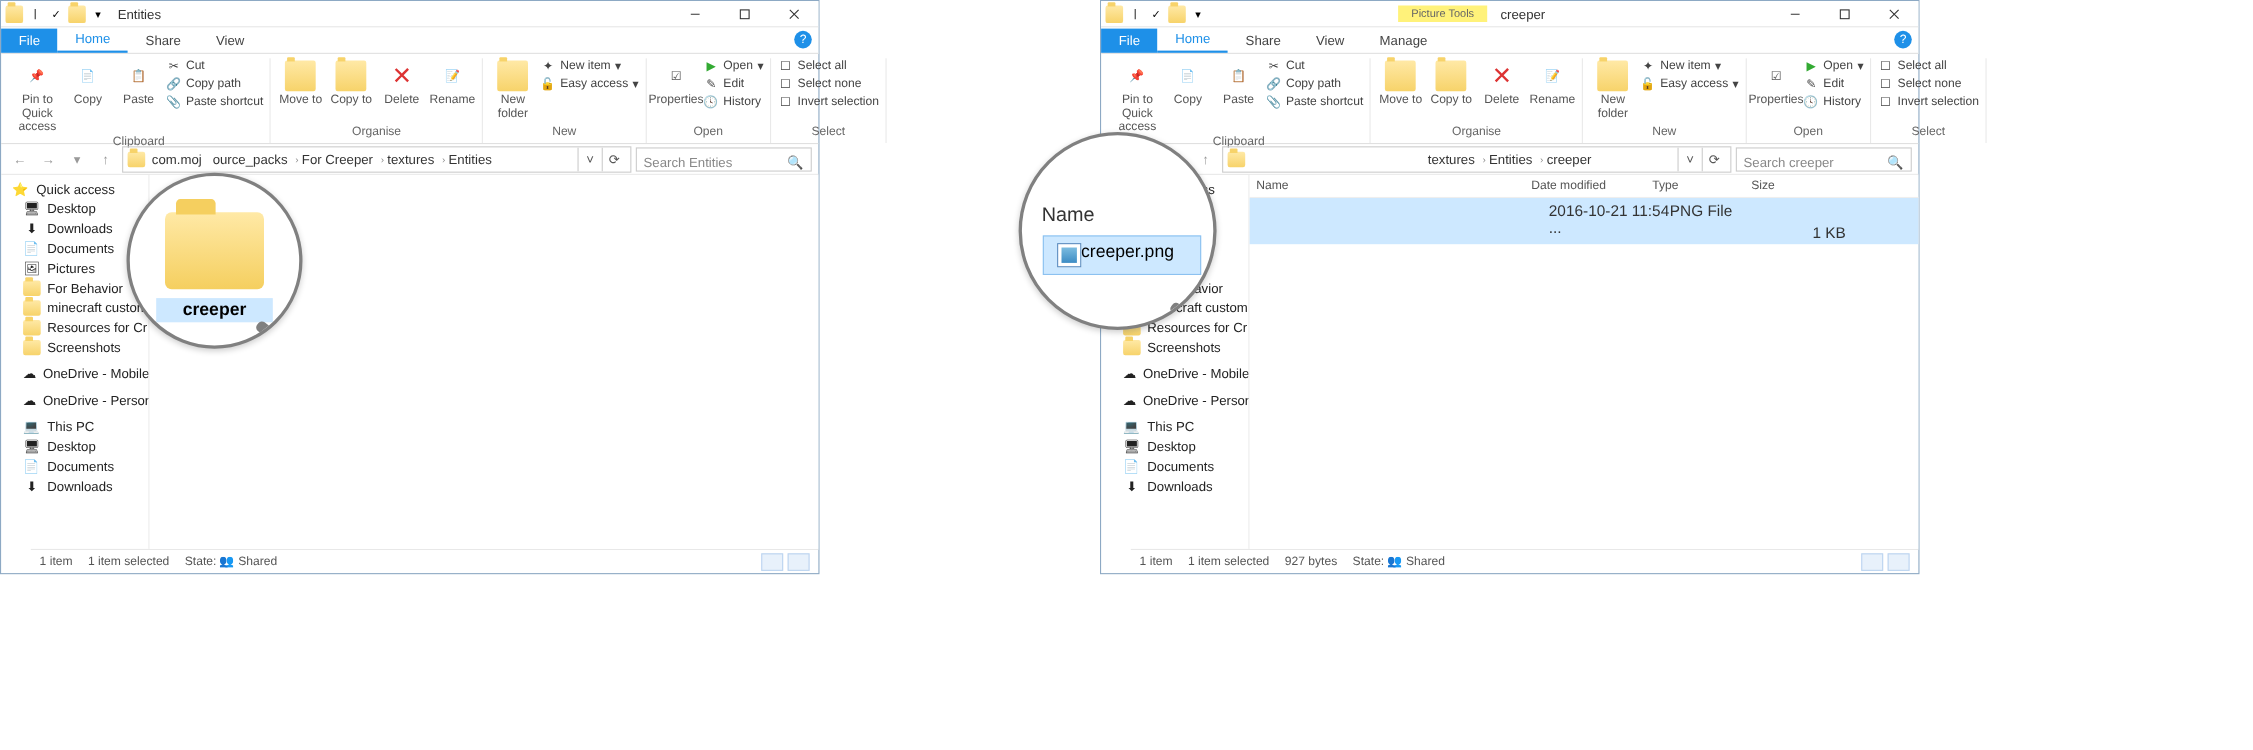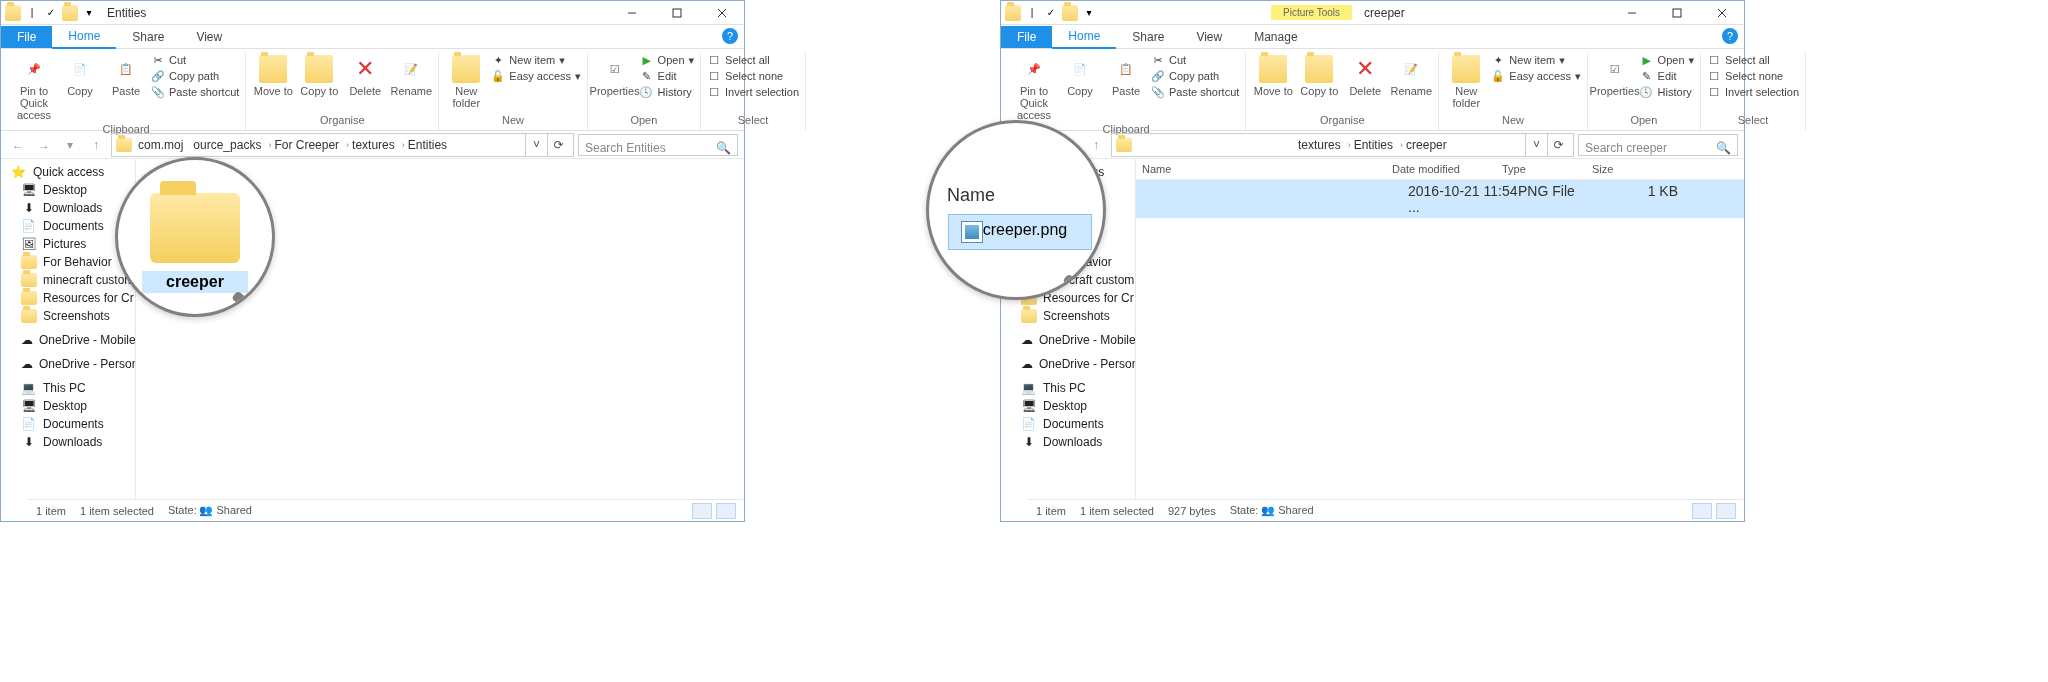--- a/index.html
+++ b/index.html
@@ -9,21 +9,21 @@
 .tb-icons { display: flex; gap: 3px; align-items: center; margin-right: 4px; }
 .tb-icons .ico { width: 16px; height: 16px; display: flex; align-items: center; justify-content: center; font-size: 10px; }
 .folder-ico { width: 16px; height: 14px; background: linear-gradient(#ffe9a6,#f7d36a); border-radius: 2px; position: relative; }
 .folder-ico::before { content:""; position:absolute; top:-3px; left:2px; width:7px; height:4px; background:#f7d36a; border-radius:1px 1px 0 0; }
 .title-text { font-size: 12px; color: #333; margin-left: 6px; }
 .context-tab { margin-left: 170px; }
 .context-tab .ct-top { background: #fff27a; color: #666; font-size: 10px; padding: 2px 12px; text-align: center; }
 .win-controls { position: absolute; right: 0; top: 0; display: flex; }
 .win-btn { width: 45px; height: 24px; display: flex; align-items: center; justify-content: center; color: #333; }
 .win-btn svg { width: 10px; height: 10px; }
-.tabs { height: 24px; display: flex; align-items: center; background: #fff; border-bottom: 1px solid #e0e0e0; position: relative; }
+.tabs { height: 24px; display: flex; align-items: flex-end; background: #fff; border-bottom: 1px solid #e0e0e0; position: relative; }
 .tab { padding: 4px 16px; font-size: 12px; color: #444; cursor: default; }
 .tab.file { background: #1e90e8; color: #fff; }
 .tab.active { border-bottom: 2px solid #1e90e8; color: #1e90e8; }
 .help-btn { position: absolute; right: 6px; top: 3px; width: 16px; height: 16px; border-radius: 50%; background: #1e90e8; color: #fff; font-size: 11px; display: flex; align-items: center; justify-content: center; }
 .ribbon { display: flex; padding: 4px 6px 0; border-bottom: 1px solid #e0e0e0; height: 82px; }
 .group { display: flex; flex-direction: column; align-items: center; border-right: 1px solid #e9e9e9; padding: 0 6px; }
 .group-body { display: flex; align-items: flex-start; gap: 4px; flex: 1; }
 .group-label { font-size: 11px; color: #666; padding: 2px 0 4px; }
 .big-btn { display: flex; flex-direction: column; align-items: center; width: 42px; padding-top: 2px; color: #555; font-size: 11px; text-align: center; }
 .big-btn .bicon { width: 28px; height: 28px; display: flex; align-items: center; justify-content: center; margin-bottom: 2px; }
@@ -62,21 +62,21 @@
 .mag2 .fname { font-size: 16px; color: #000; }
 .details-header { display: flex; font-size: 11px; color: #555; padding: 4px 6px; border-bottom: 1px solid #eee; }
 .details-header div:nth-child(1){ width: 250px; }
 .details-header div:nth-child(2){ width: 110px; }
 .details-header div:nth-child(3){ width: 90px; }
 .details-header div:nth-child(4){ width: 70px; }
 .file-line { display: flex; font-size: 14px; color: #333; padding: 3px 22px; background: #cde8ff; }
 .file-line div:nth-child(1){ width: 250px; }
 .file-line div:nth-child(2){ width: 110px; }
 .file-line div:nth-child(3){ width: 90px; }
-.file-line div:nth-child(4){ width: 70px; text-align: right; }
+.file-line div:nth-child(4){ width: 70px; text-align: right; margin-top: 20px; }
 svg { display: block; }
 .pin { color: #5a8cc0; }
 </style>
 </head>
 <body>
 
 <div class="window">
   <div class="titlebar">
     <div class="tb-icons">
       <span class="ico folder-ico"></span>

